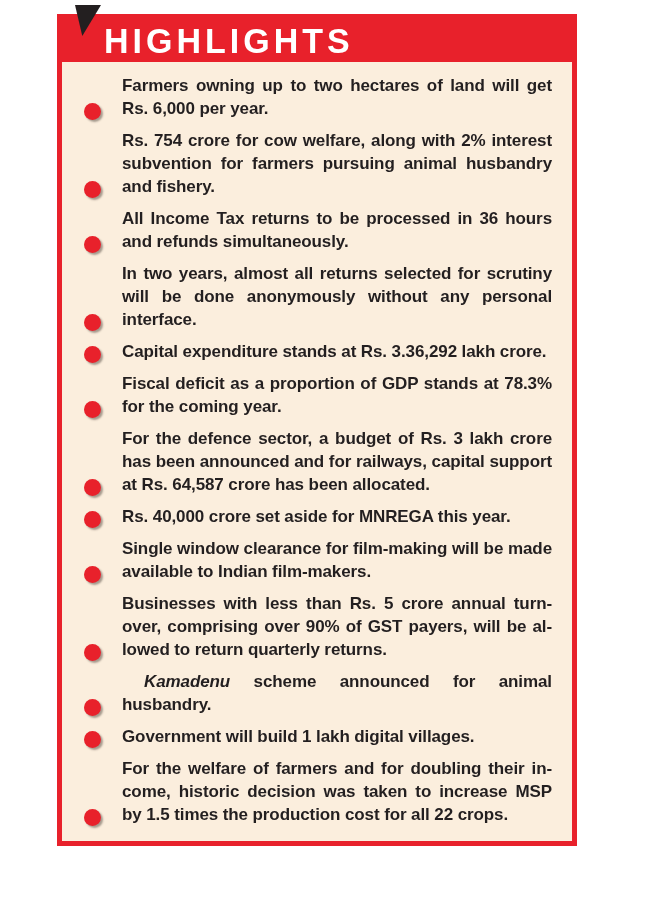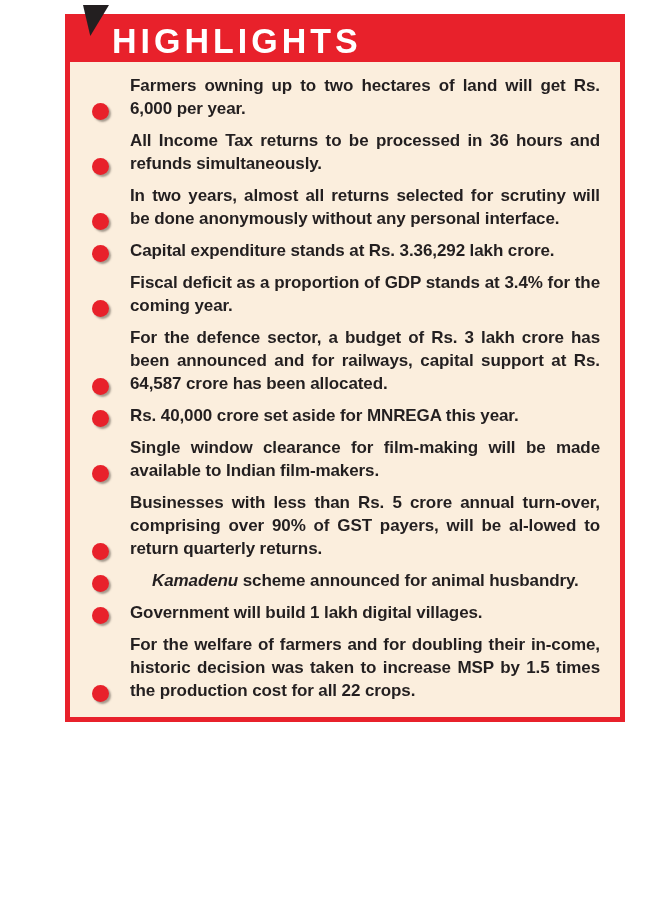--- a/index.html
+++ b/index.html
@@ -14,23 +14,23 @@
 
   .page {
     position: relative;
     width: 645px;
     height: 900px;
     background: #ffffff;
   }
 
   .panel {
     position: absolute;
-    left: 65px;
+    left: 57px;
     top: 14px;
-    width: 560px;
+    width: 520px;
     border: 5px solid var(--red, #e8212b);
     background: var(--cream, #fbeedd);
   }
 
   .corner {
     position: absolute;
     left: 13px;
     top: -14px;
     width: 26px;
     height: 31px;
@@ -105,39 +105,43 @@
     <div class="corner"></div>
     <div class="header">
       <span class="title">HIGHLIGHTS</span>
     </div>
     <div class="content">
   <div class="item">
     <span class="bullet"></span>
     <p class="item-text"><span>Farmers owning up to two hectares of land will get Rs. 6,000 per year.</span></p>
   </div>
 
+  <div class="item">
+    <span class="bullet"></span>
+    <p class="item-text"><span>Rs. 754 crore for cow welfare, along with 2% interest subvention for farmers pursuing animal husbandry and fishery.</span></p>
+  </div>
 
   <div class="item">
     <span class="bullet"></span>
     <p class="item-text"><span>All Income Tax returns to be processed in 36 hours and refunds simultaneously.</span></p>
   </div>
 
   <div class="item">
     <span class="bullet"></span>
     <p class="item-text"><span>In two years, almost all returns selected for scrutiny will be done anonymously without any personal interface.</span></p>
   </div>
 
   <div class="item">
     <span class="bullet"></span>
     <p class="item-text"><span>Capital expenditure stands at Rs. 3.36,292 lakh crore.</span></p>
   </div>
 
   <div class="item">
     <span class="bullet"></span>
-    <p class="item-text"><span>Fiscal deficit as a proportion of GDP stands at 3.4% for the coming year.</span></p>
+    <p class="item-text"><span>Fiscal deficit as a proportion of GDP stands at 78.3% for the coming year.</span></p>
   </div>
 
 
   <div class="item">
     <span class="bullet"></span>
     <p class="item-text"><span>For the defence sector, a budget of Rs. 3 lakh crore has been announced and for railways, capital support at Rs. 64,587 crore has been allocated.</span></p>
   </div>
 
   <div class="item">
     <span class="bullet"></span>

